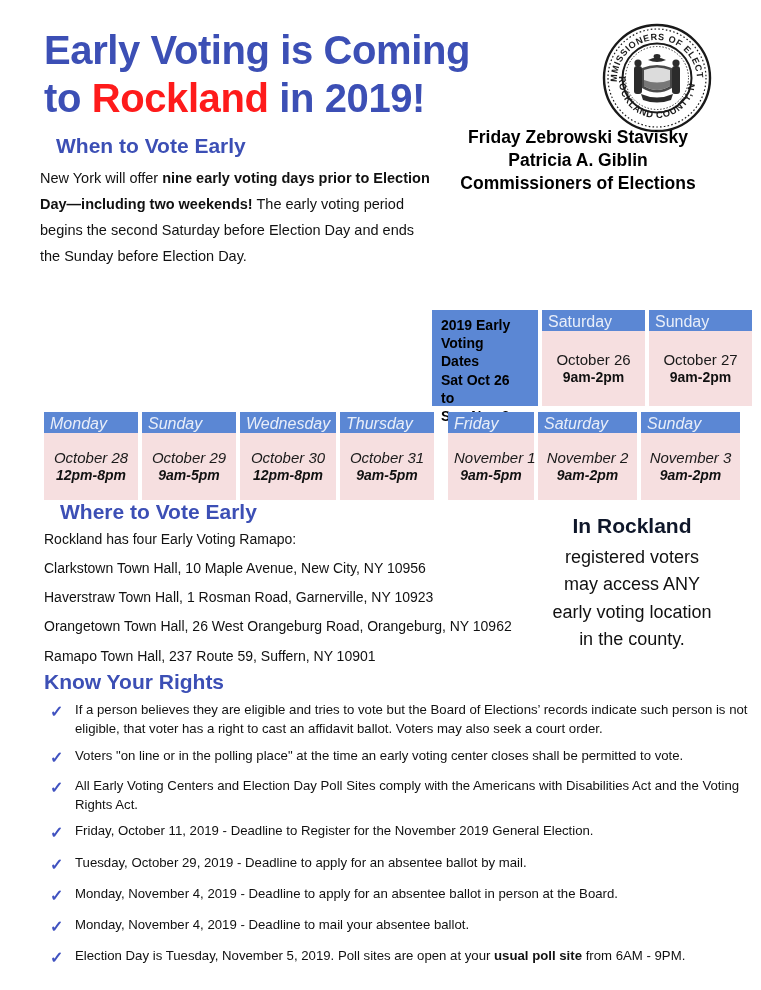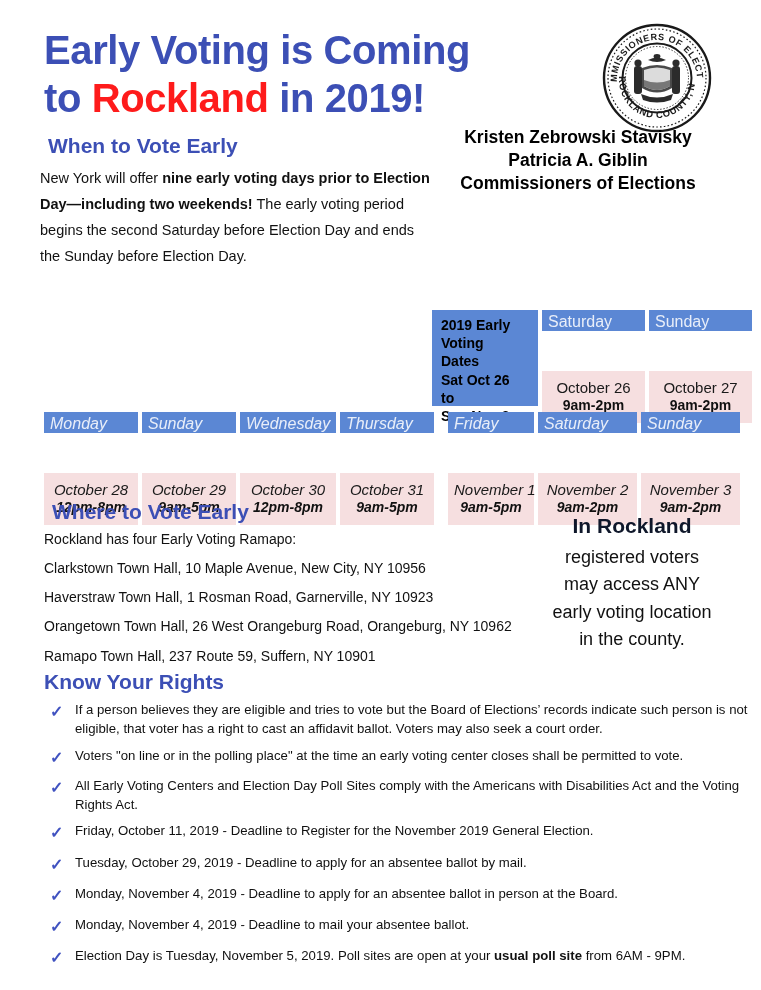--- a/index.html
+++ b/index.html
@@ -55,21 +55,21 @@
     position: absolute;
     left: 40px;
     top: 8px;
     width: 392px;
   }
   .sec-head {
     font-size: 21px;
     font-weight: bold;
     color: #3c4fb5;
     line-height: 1.15;
-    margin: 0 0 8px 8px;
+    margin: 0 0 8px 16px;
   }
   #when-para {
     font-size: 14.5px;
     line-height: 1.78;
     color: #111111;
   }
   #when-para b { font-weight: bold; }
 
   #comm-col {
     position: absolute;
@@ -103,24 +103,23 @@
     padding: 3px 6px 0 6px;
     line-height: 1.15;
     height: 18px;
     box-sizing: content-box;
   }
   .cal-body {
     background: #f6dfe0;
     flex: 1;
     display: flex;
     flex-direction: column;
-    justify-content: space-between;
+    justify-content: center;
     padding: 8px 6px 9px 6px;
     box-sizing: border-box;
-    margin-top: 40px;
   }
   .cal-date {
     font-size: 15px;
     color: #1a1a1a;
     text-align: center;
     line-height: 1.2;
     white-space: nowrap;
   }
   .cal-time {
     font-size: 14px;
@@ -278,21 +277,21 @@
 
 <div id="upper">
   <div id="when-col">
     <div class="sec-head">When to Vote Early</div>
     <div id="when-para">
       <span>New York will offer </span><b>nine early voting days prior  to Election Day—including two weekends!</b><span> The early voting period begins the second Saturday before Election Day and ends the Sunday before Election Day.</span>
     </div>
   </div>
 
   <div id="comm-col">
-    <div class="comm-name">Kristen Zebrowski Stavisky</div>
+    <div class="comm-name">Friday Zebrowski Stavisky</div>
     <div class="comm-name">Patricia A. Giblin</div>
     <div class="comm-name">Commissioners of Elections</div>
   </div>
 </div>
 
 <div id="tables-wrap">
   <div id="cal-top-wrap">
     <div class="cal" id="cal-top">
       <div class="cal-cell" style="width:106px">
         <div class="cal-promo">

